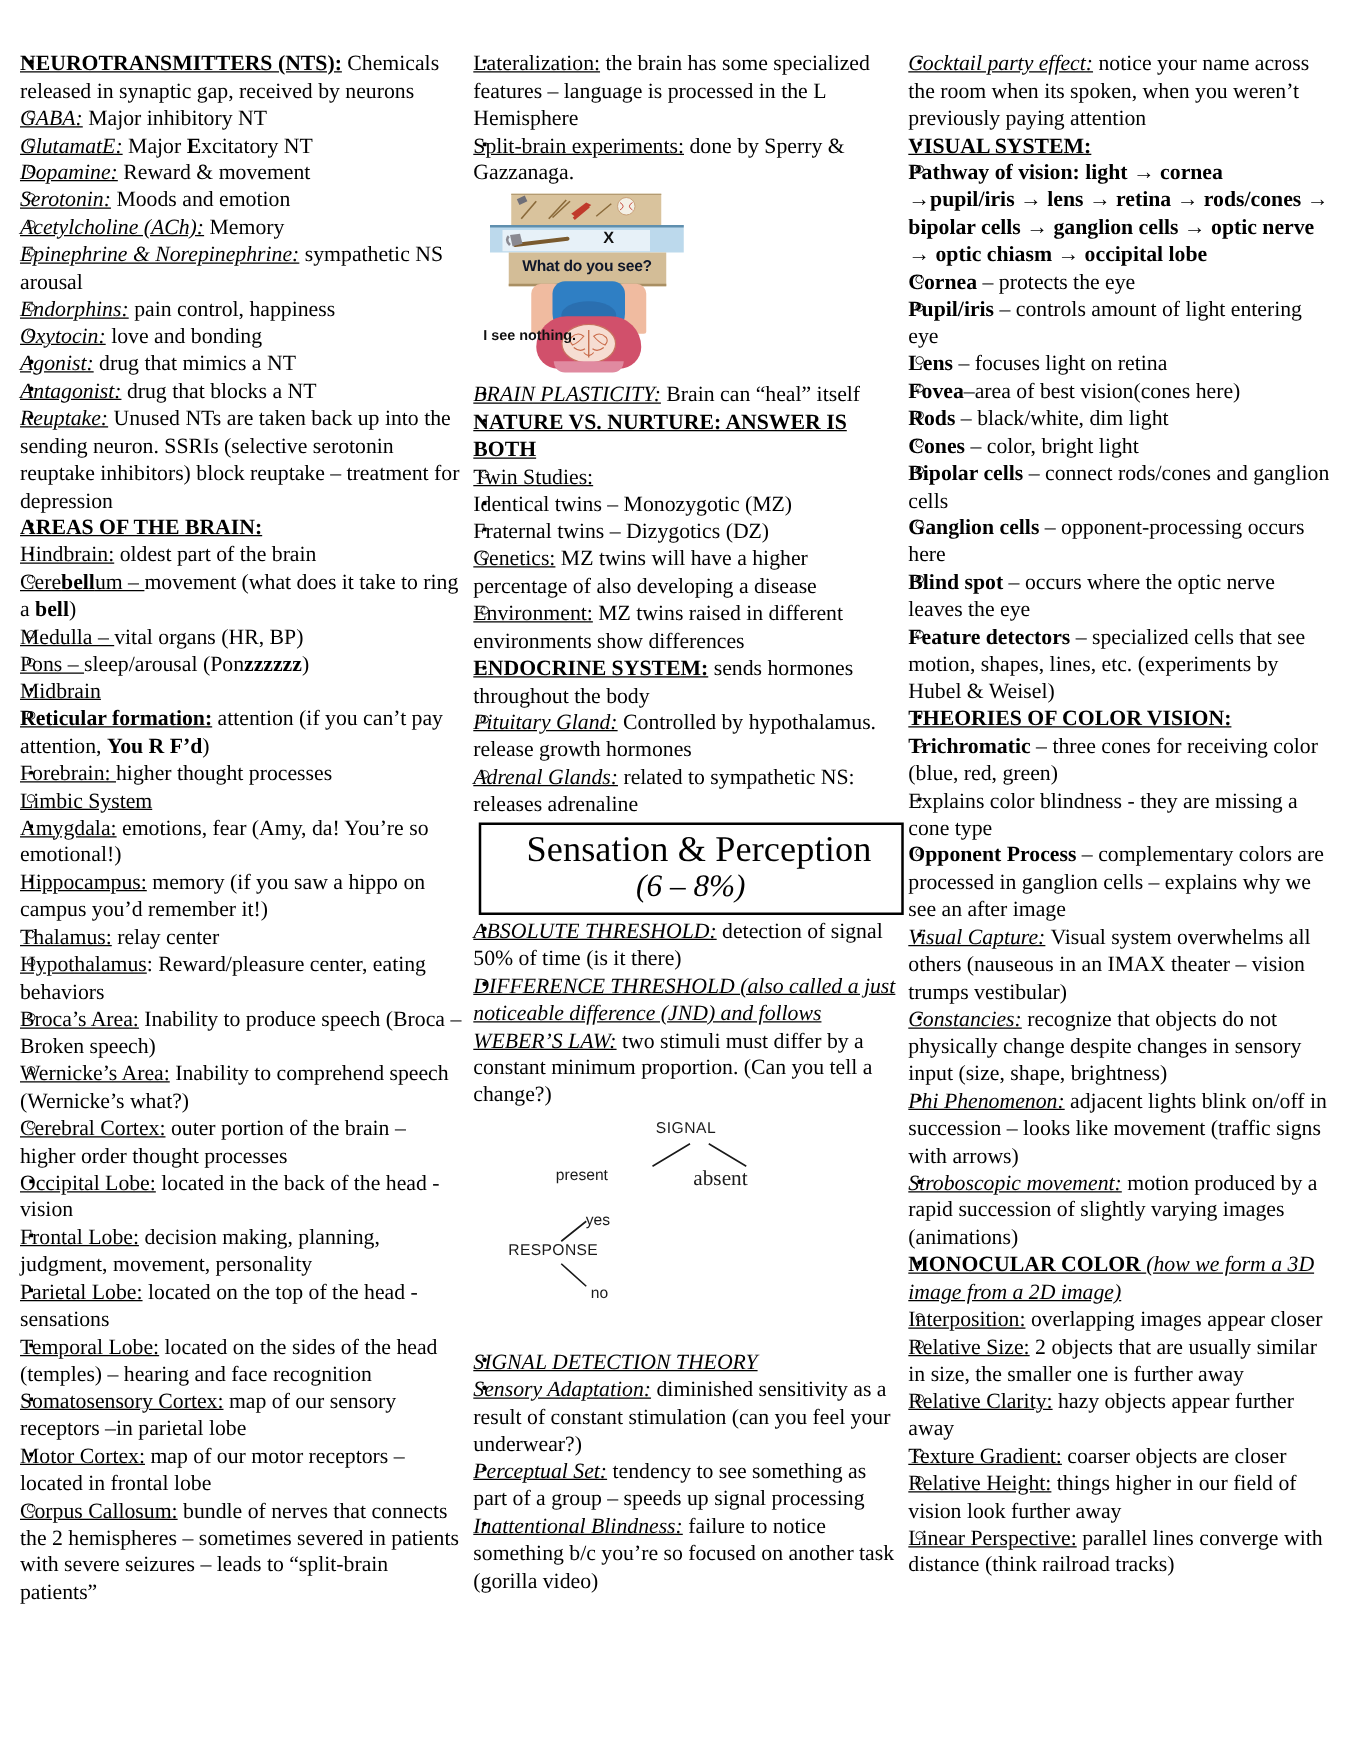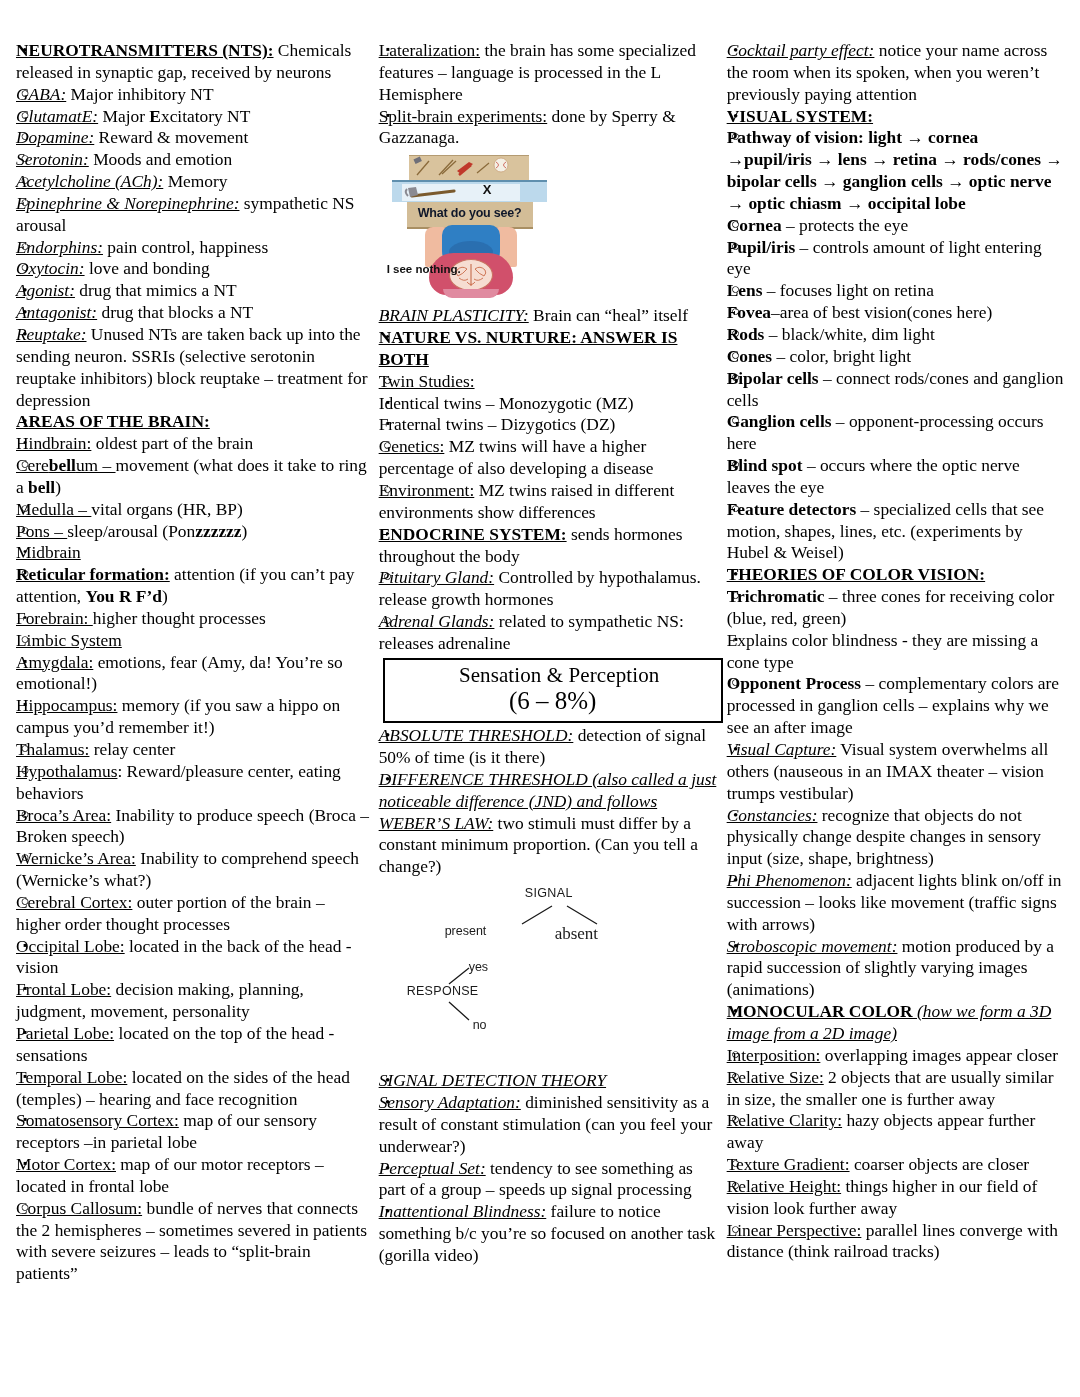--- a/index.html
+++ b/index.html
@@ -80,22 +80,22 @@
 
   
   .section-box {
     border: 2px solid #000;
     margin: 3px 0 2px 4px;
     width: 340px;
     padding: 4px 0 6px 0;
     text-align: center;
     line-height: 1.12;
   }
-  .section-box .ttl { font-size: 21px; letter-spacing: 0.1px; padding-left: 13px; }
-  .section-box .pct { font-size: 25px; }
+  .section-box .ttl { font-size: 29px; letter-spacing: 0.1px; padding-left: 13px; }
+  .section-box .pct { font-size: 25px; font-style: italic; }
 
   
   .splitbrain-wrap {
     float: left;
     width: 165px;
     height: 150px;
     margin: 4px 8px 2px 8px;
     position: relative;
   }
   .sb {

